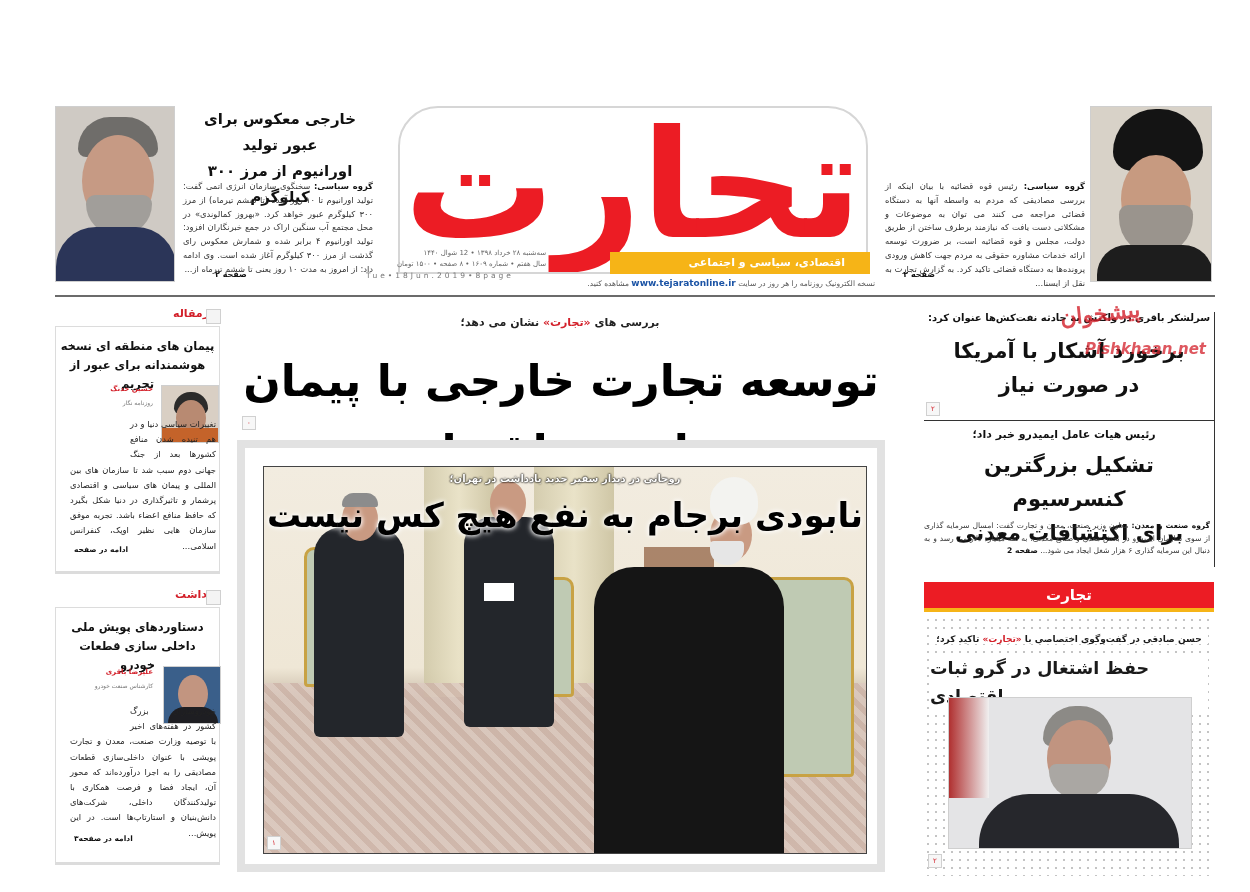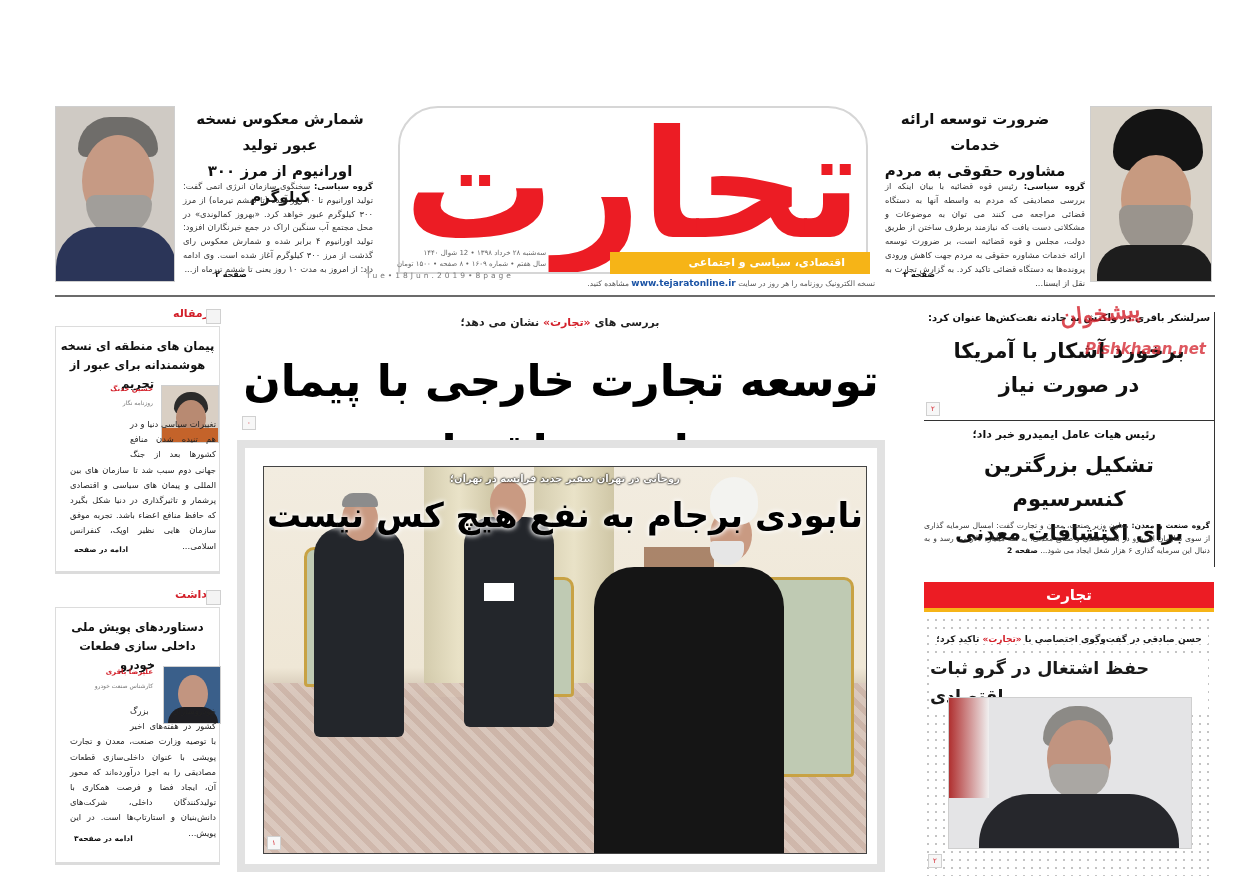--- a/index.html
+++ b/index.html
@@ -121,40 +121,36 @@
 </div>
 <div class="abs top-rule"></div>
 
 <div class="abs top-story" style="left:880px; width:335px;">
   <div class="photo" style="left:210px; top:0; width:122px; height:176px; background:#d8d2c8;">
     <div style="position:absolute;left:22px;top:2px;width:90px;height:62px;background:#141414;border-radius:45px 45px 20px 20px;"></div>
     <div class="face" style="left:30px;top:48px;width:70px;height:88px;background:#c79a80;"></div>
     <div style="position:absolute;left:28px;top:98px;width:74px;height:50px;background:#9a948d;border-radius:10px 10px 40px 40px;"></div>
     <div style="position:absolute;left:6px;top:138px;width:116px;height:40px;background:#1d1d1d;border-radius:30px 30px 0 0;"></div>
   </div>
-  <div class="ts-title" style="right:145px; top:0; width:190px;">
-    <div>ضرورت توسعه ارائه خدمات</div>
-    <div>مشاوره حقوقی به مردم</div>
-  </div>
   <div class="ts-body" style="right:130px; top:74px; width:200px;">
     <b>گروه سیاسی:</b>
     <span>رئیس قوه قضائیه با بیان اینکه از بررسی مصادیقی که مردم به واسطه آنها به دستگاه قضائی مراجعه می کنند می توان به موضوعات و مشکلاتی دست یافت که نیازمند برطرف ساختن از طریق دولت، مجلس و قوه قضائیه است، بر ضرورت توسعه ارائه خدمات مشاوره حقوقی به مردم جهت کاهش ورودی پرونده‌ها به دستگاه قضائی تاکید کرد. به گزارش تجارت به نقل از ایسنا...</span>
   </div>
   <div class="page-ref" style="right:280px; top:164px;">صفحه ۲</div>
 </div>
 
 <div class="abs top-story" style="left:55px; width:320px;">
   <div class="photo" style="left:0; top:0; width:120px; height:176px; background:#cfcac4;">
     <div style="position:absolute;left:22px;top:10px;width:80px;height:40px;background:#6f6d6a;border-radius:40px 40px 10px 10px;"></div>
     <div class="face" style="left:26px;top:28px;width:72px;height:92px;background:#c69a84;"></div>
     <div style="position:absolute;left:30px;top:88px;width:66px;height:40px;background:#a19e9a;border-radius:10px 10px 34px 34px;"></div>
     <div style="position:absolute;left:0;top:120px;width:120px;height:56px;background:#2b3558;border-radius:40px 40px 0 0;"></div>
   </div>
   <div class="ts-title" style="left:130px; top:0; width:190px;">
-    <div>شمارش معکوس نسخه عبور تولید</div>
+    <div>خارجی معکوس برای عبور تولید</div>
     <div>اورانیوم از مرز ۳۰۰ کیلوگرم</div>
   </div>
   <div class="ts-body" style="left:128px; top:74px; width:190px;">
     <b>گروه سیاسی:</b>
     <span>سخنگوی سازمان انرژی اتمی گفت: تولید اورانیوم تا ۱۰ روز آینده (تا ششم تیرماه) از مرز ۳۰۰ کیلوگرم عبور خواهد کرد. «بهروز کمالوندی» در محل مجتمع آب سنگین اراک در جمع خبرنگاران افزود: تولید اورانیوم ۴ برابر شده و شمارش معکوس رای گذشت از مرز ۳۰۰ کیلوگرم آغاز شده است. وی ادامه داد: از امروز به مدت ۱۰ روز یعنی تا ششم تیرماه از...</span>
   </div>
   <div class="page-ref" style="left:160px; top:164px;">صفحه ۲</div>
 </div>
 
 <div class="sec-label" style="left:173px; top:307px;">سرمقاله</div>
@@ -213,21 +209,21 @@
       <div class="person" style="left:50px; top:60px; width:90px; height:210px;"></div>
       <div class="head" style="left:78px; top:30px; width:36px; height:44px;"></div>
       <div style="position:absolute;left:78px;top:26px;width:36px;height:14px;background:#8c8c8c;border-radius:18px 18px 4px 4px;"></div>
       <div class="person" style="left:200px; top:50px; width:90px; height:210px;"></div>
       <div class="head" style="left:226px; top:14px; width:36px; height:44px;"></div>
       <div style="position:absolute;left:220px;top:116px;width:30px;height:18px;background:#fff;"></div>
       <div class="robe" style="left:330px; top:100px; width:190px; height:300px;"></div>
       <div class="head" style="left:446px; top:42px; width:42px; height:52px;"></div>
       <div class="turban" style="left:446px; top:10px; width:48px; height:48px;"></div>
       <div style="position:absolute;left:446px;top:74px;width:34px;height:24px;background:#e6e6e6;border-radius:4px 4px 16px 16px;"></div>
-      <div class="photo-kicker">روحانی در تهران سفیر جدید فرانسه در تهران؛</div>
+      <div class="photo-kicker">روحانی در دیدار سفیر جدید یادداشت در تهران؛</div>
       <div class="photo-headline">نابودی برجام به نفع هیچ کس نیست</div>
     </div>
     <div class="pg-badge" style="left:22px; top:388px;">۱</div>
   </div>
 </div>
 
 <div class="vline" style="left:1214px; top:312px; height:110px;"></div>
 <div class="hline" style="left:924px; top:420px; width:291px;"></div>
 <div class="r-block" style="left:924px; top:312px; width:290px; height:108px;">
   <div class="r-kicker" style="right:4px; top:0; width:286px;">سرلشکر باقری در واکنش به حادثه نفت‌کش‌ها عنوان کرد:</div>

